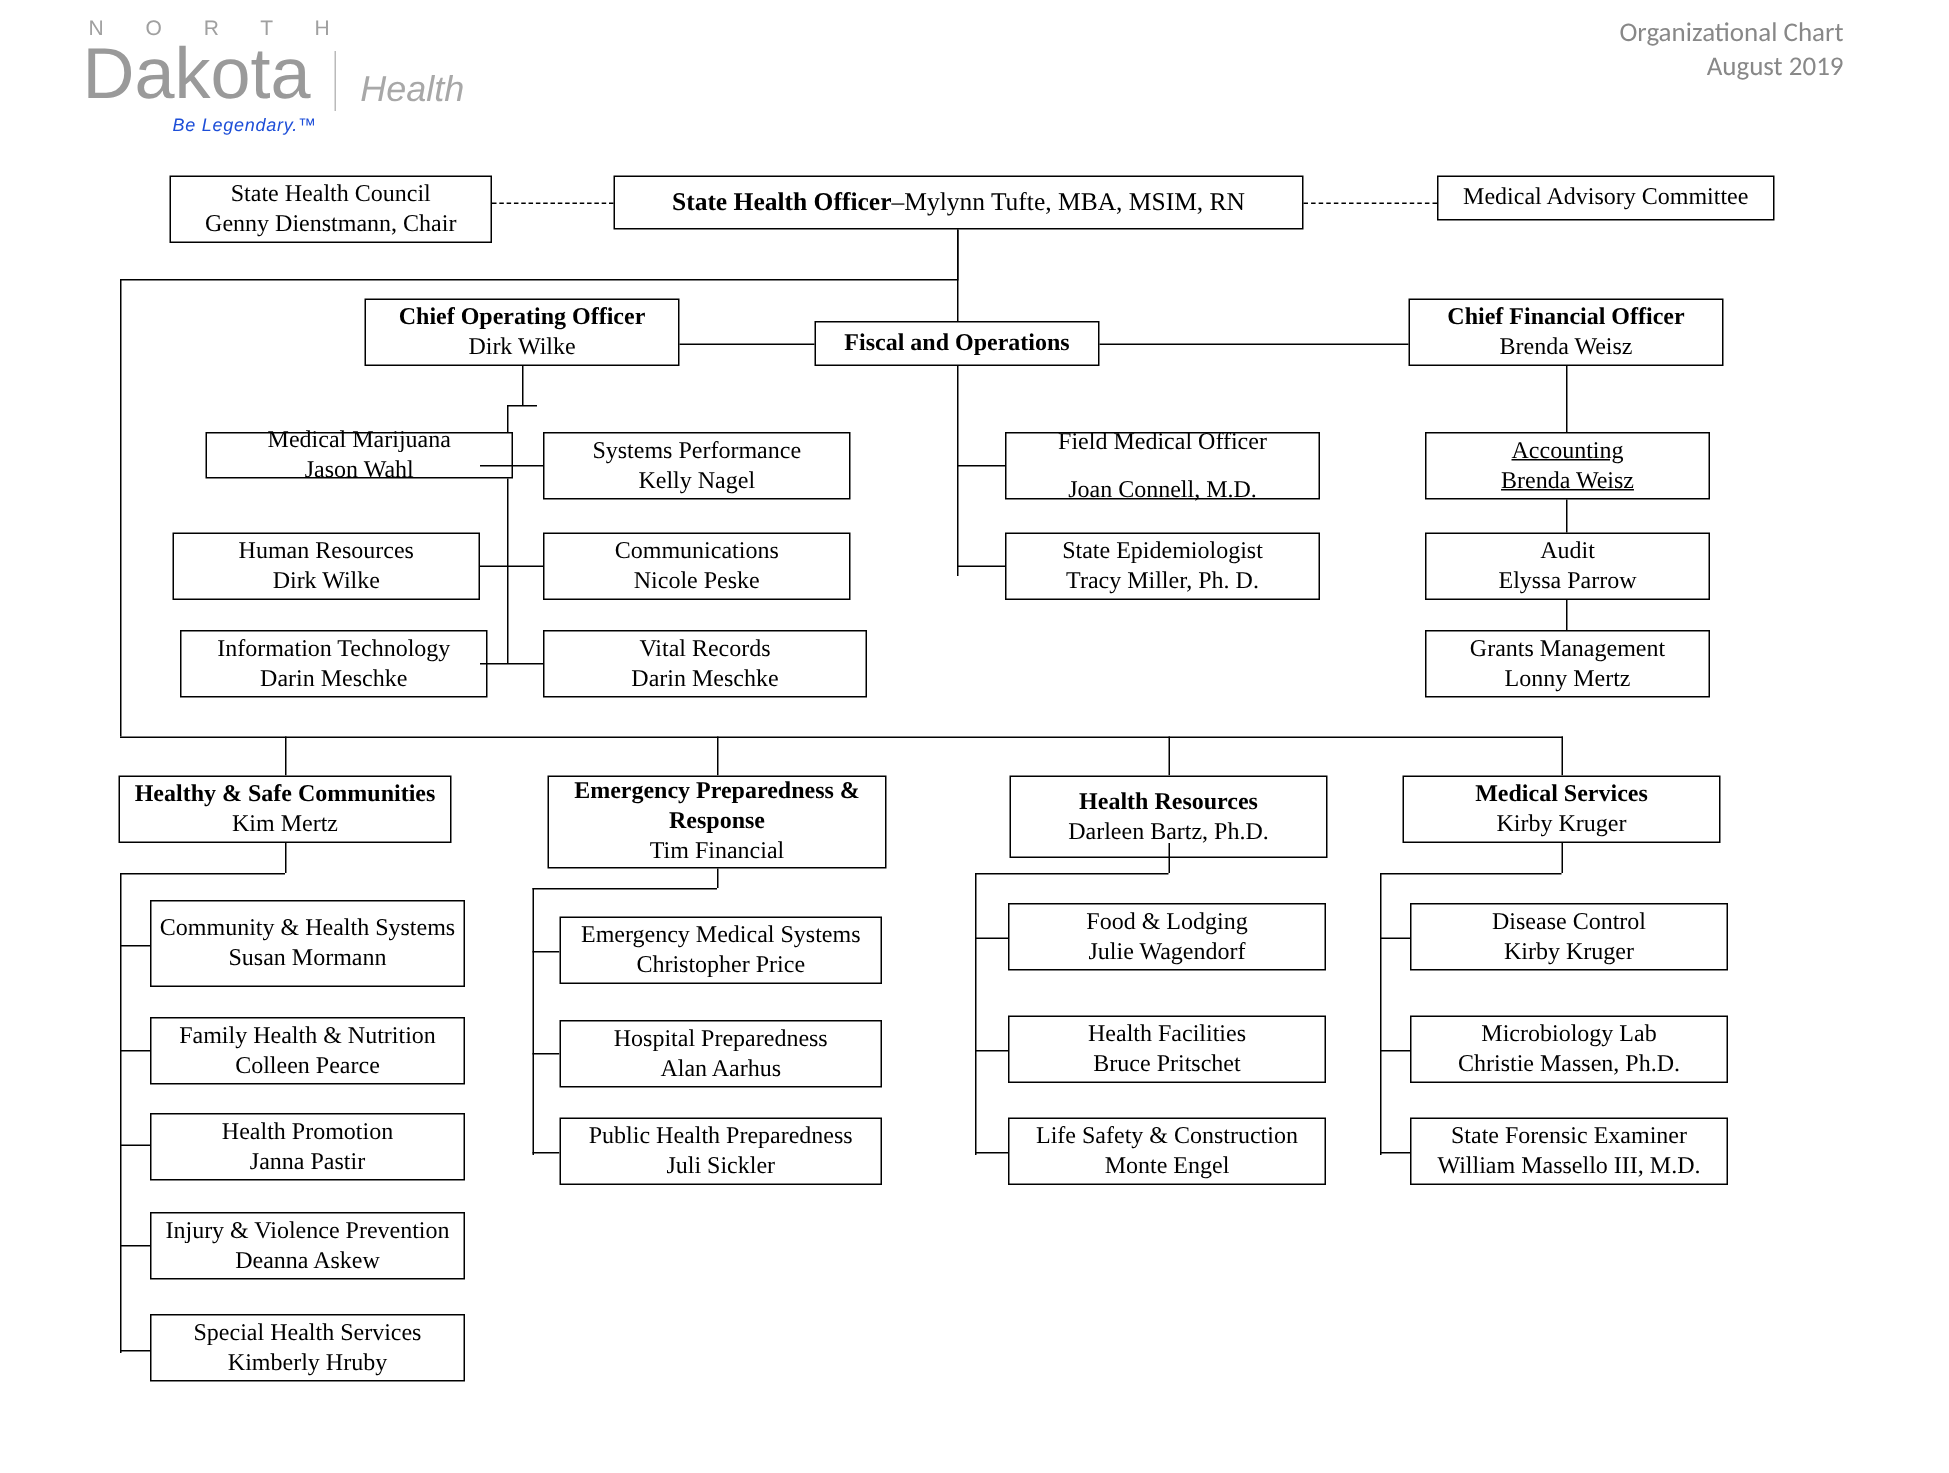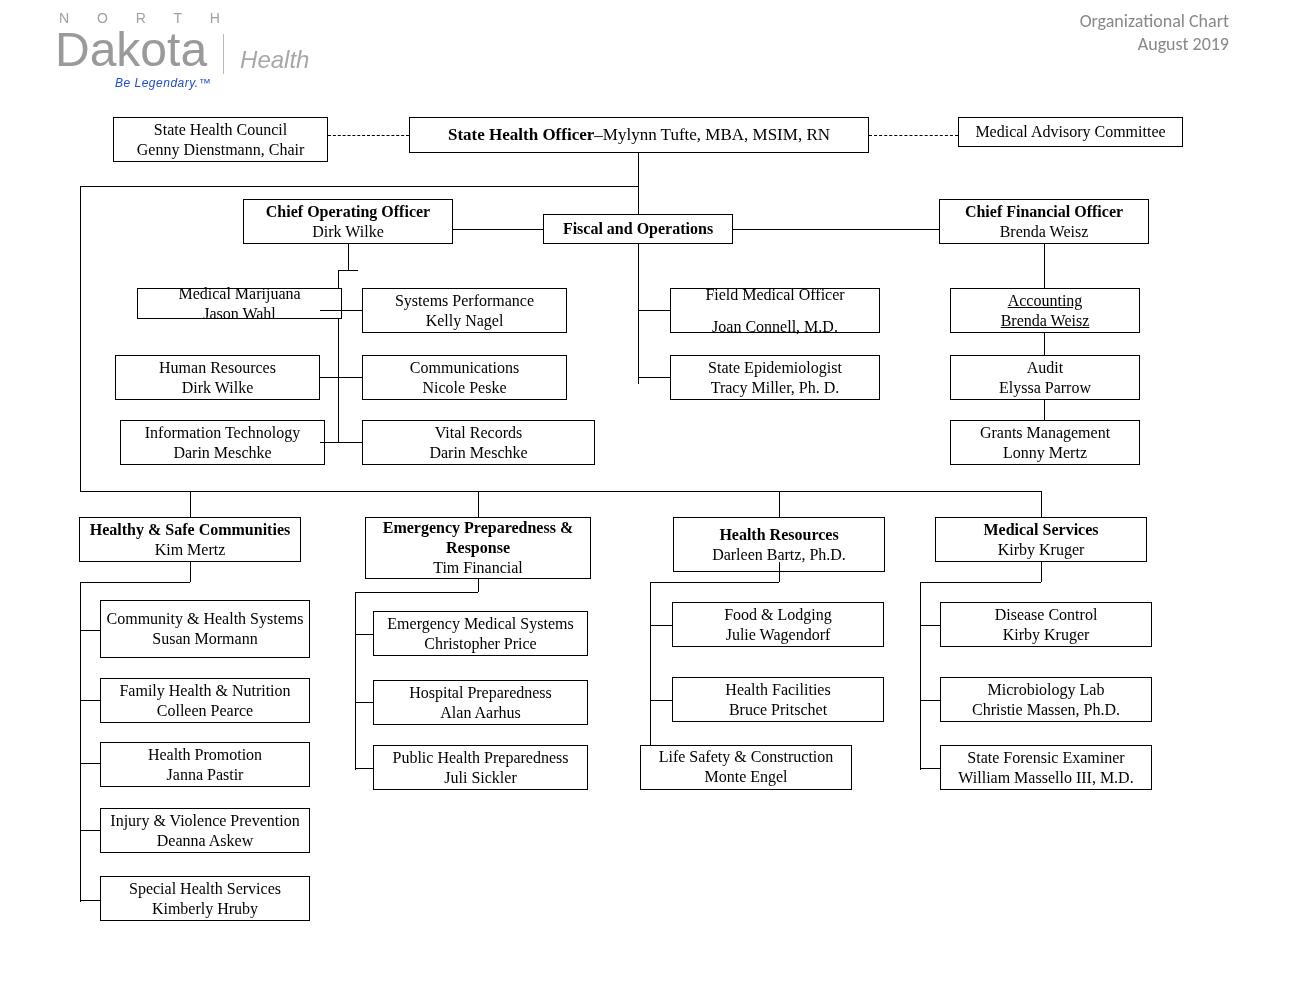--- a/index.html
+++ b/index.html
@@ -181,21 +181,21 @@
   </div>
 
   <div class="box" style="left:362px; top:288px; width:205px; height:45px;">
     <span>Systems Performance</span>
     <span>Kelly Nagel</span>
   </div>
   <div class="box" style="left:362px; top:355px; width:205px; height:45px;">
     <span>Communications</span>
     <span>Nicole Peske</span>
   </div>
-  <div class="box" style="left:362px; top:420px; width:233px; height:45px;">
+  <div class="box" style="left:362px; top:420px; width:216px; height:45px;">
     <span>Vital Records</span>
     <span>Darin Meschke</span>
   </div>
 
   <div class="line hline" style="left:320px; top:310px; width:42px;"></div>
   <div class="line hline" style="left:320px; top:377px; width:42px;"></div>
   <div class="line hline" style="left:320px; top:442px; width:42px;"></div>
 
   <div class="box" style="left:670px; top:288px; width:210px; height:45px;gap:12px;">
     <span>Field Medical Officer</span>
@@ -305,21 +305,21 @@
   <div class="line hline" style="left:650px; top:768px; width:22px;"></div>
 
   <div class="box" style="left:672px; top:602px; width:212px; height:45px;">
     <span>Food &amp; Lodging</span>
     <span>Julie Wagendorf</span>
   </div>
   <div class="box" style="left:672px; top:677px; width:212px; height:45px;">
     <span>Health Facilities</span>
     <span>Bruce Pritschet</span>
   </div>
-  <div class="box" style="left:640px; top:745px; width:212px; height:45px;justify-content:flex-end;">
+  <div class="box" style="left:672px; top:745px; width:212px; height:45px;">
     <span>Life Safety &amp; Construction</span>
     <span>Monte Engel</span>
   </div>
 
   <div class="line vline" style="left:1041px; top:562px; height:20px;"></div>
   <div class="line hline" style="left:920px; top:582px; width:121px;"></div>
   <div class="line vline" style="left:920px; top:582px; height:188px;"></div>
   <div class="line hline" style="left:920px; top:625px; width:20px;"></div>
   <div class="line hline" style="left:920px; top:700px; width:20px;"></div>
   <div class="line hline" style="left:920px; top:768px; width:20px;"></div>

